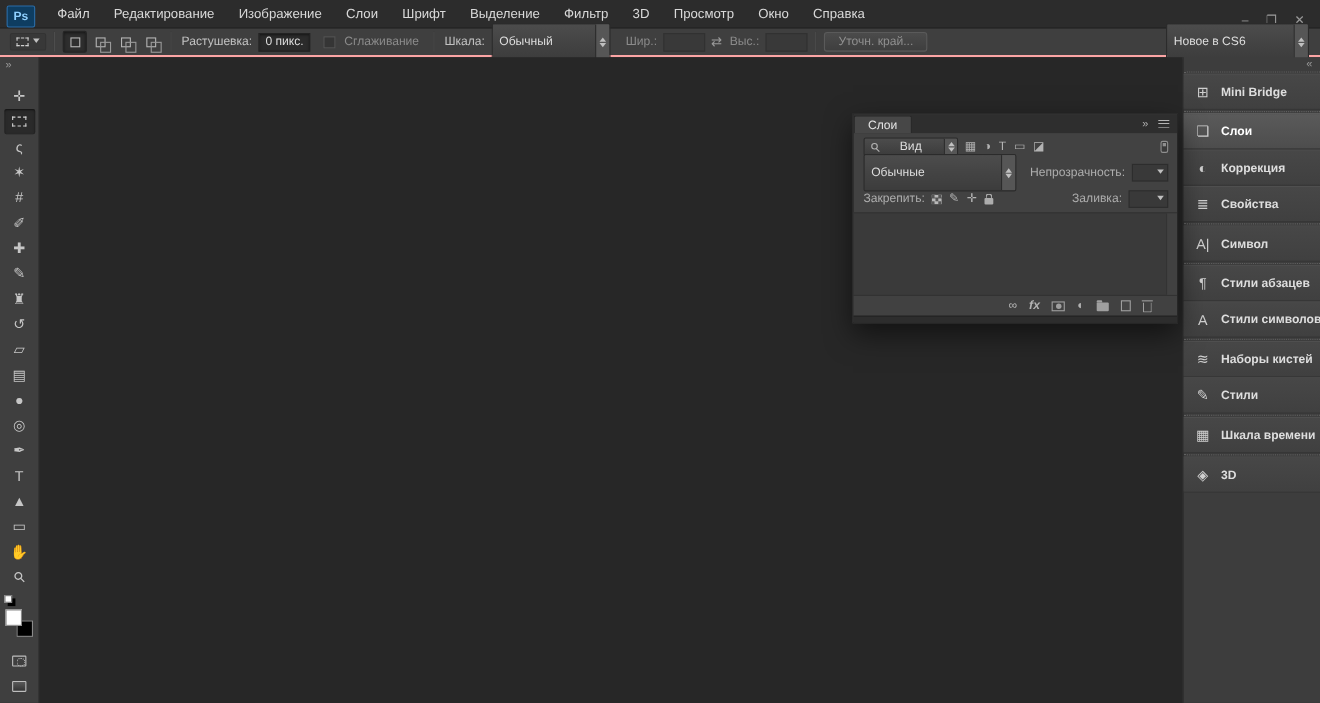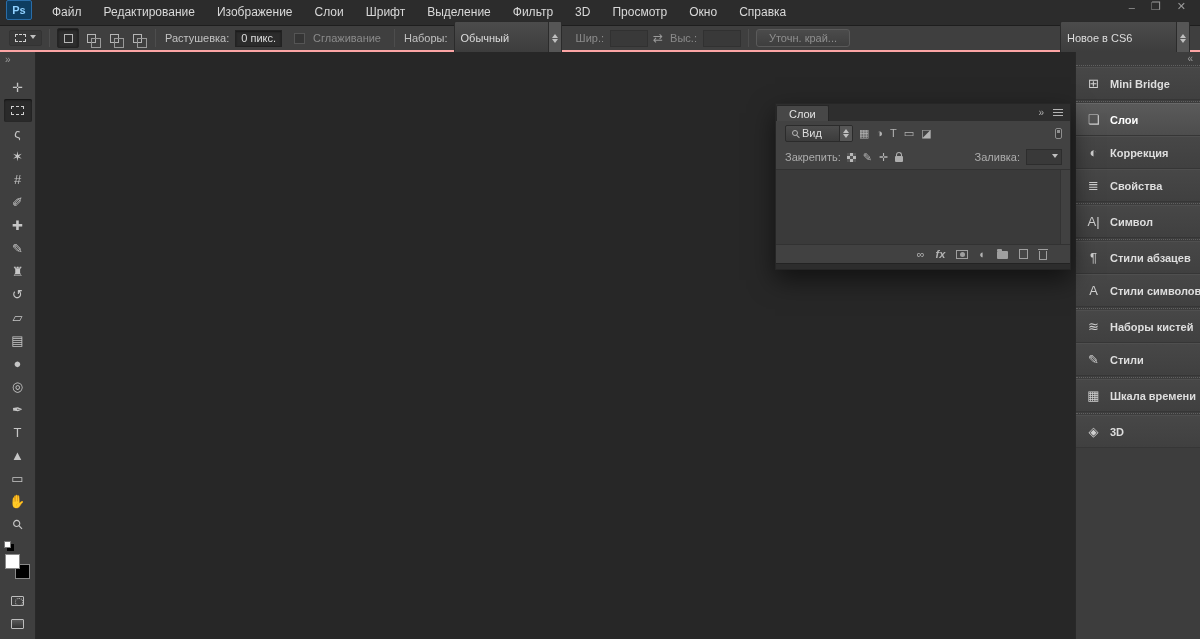--- a/index.html
+++ b/index.html
@@ -1,21 +1,21 @@
 <!DOCTYPE html>
 <html><head>
 <meta charset="utf-8">
 <style>
   * { box-sizing: border-box; margin: 0; padding: 0; cursor: default; user-select: none; }
   html,body { width:1200px; height:639px; overflow:hidden; }
   body { font-family:"Liberation Sans","DejaVu Sans",sans-serif; background:#282828; position:relative; color:#c8c8c8; }
 
   
   .menubar { position:absolute; top:0; left:0; right:0; height:26px; background:#2c2c2c;
-             border-bottom:1px solid #1e1e1e; display:flex; align-items:flex-start; font-size:12px; color:#d9d9d9; }
+             border-bottom:1px solid #1e1e1e; display:flex; align-items:flex-end; font-size:12px; color:#d9d9d9; }
   .ps-logo { width:26px; height:20px; margin:0 9px 0 6px; background:#0e3d61; border:1px solid #2a6da8;
              border-radius:2px; color:#8fd0ff; font-size:11px; font-weight:bold;
              display:flex; align-items:center; justify-content:center; }
   .menus { display:flex; }
   .menu-item { padding:0 11px; line-height:25px; }
   .win-controls { margin-left:auto; display:flex; align-items:center; gap:16px; padding-right:14px;
                   color:#9a9a9a; font-size:11px; }
 
   
   .options-bar { position:absolute; top:26px; left:0; right:0; height:26px; background:#3f3f3f;
@@ -123,21 +123,21 @@
 
   
   .layers-panel { position:absolute; left:775px; top:103px; width:296px; background:#424242;
                   border:1px solid #262626; box-shadow:0 10px 24px rgba(0,0,0,.55); font-size:11px; }
   .panel-header { height:17px; background:#2e2e2e; display:flex; align-items:flex-end; }
   .panel-tab { background:#474747; border:1px solid #262626; border-bottom:none; padding:2px 12px 1px;
                color:#e4e4e4; border-radius:2px 2px 0 0; }
   .header-icons { margin-left:auto; display:flex; align-items:center; gap:9px; padding:0 7px 3px 0;
                   color:#b0b0b0; font-size:10px; }
   .panel-row { height:24px; display:flex; align-items:center; padding:0 8px 0 9px; gap:6px; }
-  .filter-combo { width:68px; height:17px; }
+  .filter-combo { width:86px; height:17px;gap:16px; }
   .panel-icons { display:flex; align-items:center; gap:7px; }
   .panel-icons.gapped { gap:11px; }
   .p-icon { font-size:11px; color:#b3b3b3; line-height:1; }
   .p-label { color:#adadad; white-space:nowrap; }
   .val-box { width:36px; height:16px; background:#393939; border:1px solid #2d2d2d; display:flex;
              align-items:center; justify-content:flex-end; padding-right:3px; gap:3px; color:#cfcfcf; }
   .layers-list { height:76px; background:#3a3a3a; border-top:1px solid #323232; border-bottom:1px solid #323232;
                  position:relative; }
   .scroll-col { position:absolute; right:0; top:0; bottom:0; width:10px; background:#414141;
                 border-left:1px solid #333; }
@@ -192,21 +192,21 @@
           <span class="mode-sq dbl"></span>
         </div>
       </div>
     <span class="sep"></span>
     <span class="opt-label">Растушевка:</span>
     <div class="opt-input">0 пикс.</div>
     <span class="gap12"></span>
     <span class="checkbox"></span>
     <span class="opt-label dim">Сглаживание</span>
     <span class="sep"></span>
-    <span class="opt-label">Наборы:</span>
+    <span class="opt-label">Шкала:</span>
     <div class="combo" style="width:108px">
       <span class="combo-text">Обычный</span>
       <span class="stepper">
           <i class="tri-up"></i>
           <i class="tri-dn"></i>
         </span>
     </div>
     <span class="gap12"></span>
     <span class="opt-label dim">Шир.:</span>
     <div class="opt-input disabled" style="min-width:38px"></div>
@@ -396,20 +396,35 @@
           <span class="p-icon">▦</span>
           <span class="p-icon">◑</span>
           <span class="p-icon">T</span>
           <span class="p-icon">▭</span>
           <span class="p-icon">◪</span>
         </span>
       <span class="flex-spacer"></span>
       <span class="cicon css-toggle"></span>
     </div>
 
+    <div class="panel-row">
+      <div class="combo" style="width:152px">
+        <span class="combo-text">Обычные</span>
+        <span class="stepper">
+            <i class="tri-up"></i>
+            <i class="tri-dn"></i>
+          </span>
+      </div>
+      <span class="flex-spacer"></span>
+      <span class="p-label">Непрозрачность:</span>
+      <div class="val-box">
+        <span></span>
+        <i class="tri-dn"></i>
+      </div>
+    </div>
 
     <div class="panel-row">
       <span class="p-label">Закрепить:</span>
       <span class="panel-icons" id="lock-icons">
           <span class="cicon css-checker"></span>
           <span class="p-icon">✎</span>
           <span class="p-icon">✛</span>
           <span class="cicon css-lock"></span>
         </span>
       <span class="flex-spacer"></span>

